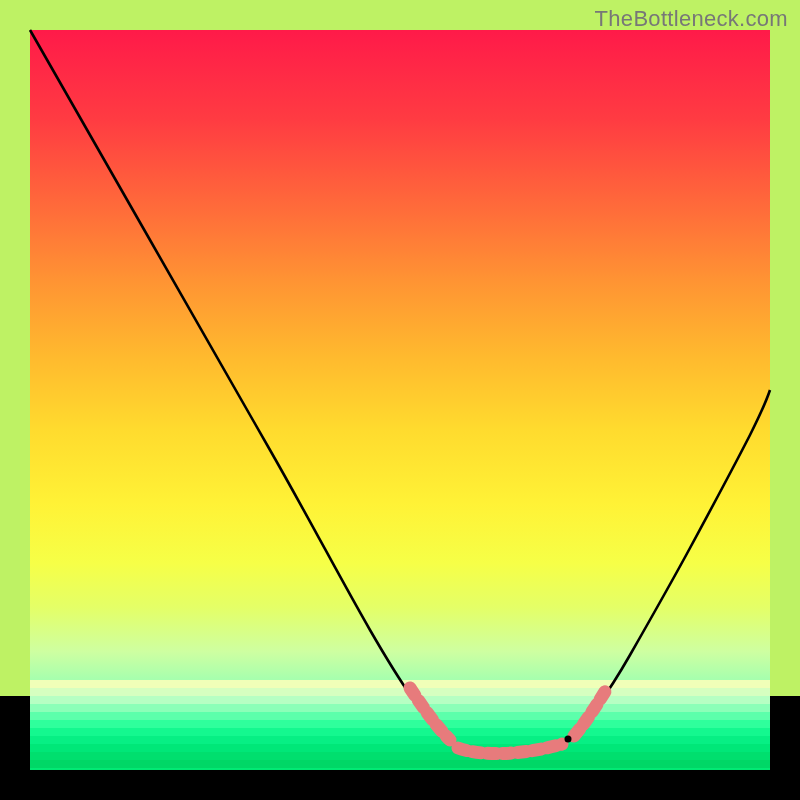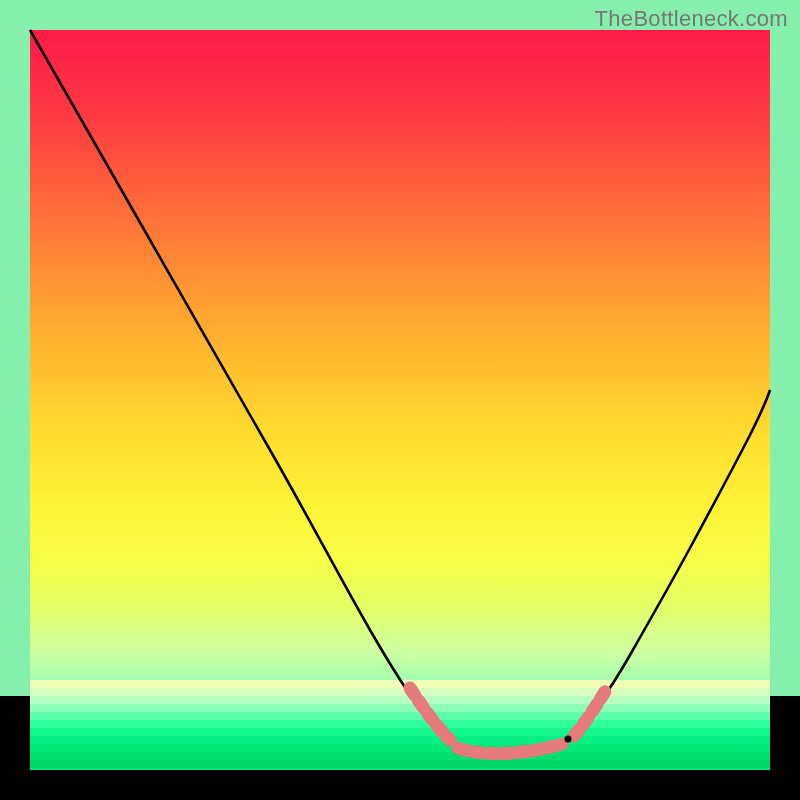--- a/index.html
+++ b/index.html
@@ -8,21 +8,21 @@
     width: 800px;
     height: 800px;
     overflow: hidden;
     background: #000;
     font-family: Arial, Helvetica, sans-serif;
   }
   .stage {
     position: relative;
     width: 800px;
     height: 696px;
-    background: #86efac;
+    background: #bef264;
   }
   .plot {
     position: absolute;
     left: 30px;
     top: 30px;
     width: 740px;
     height: 740px;
     background: linear-gradient(
       to bottom,
       #ff1a49 0%,

